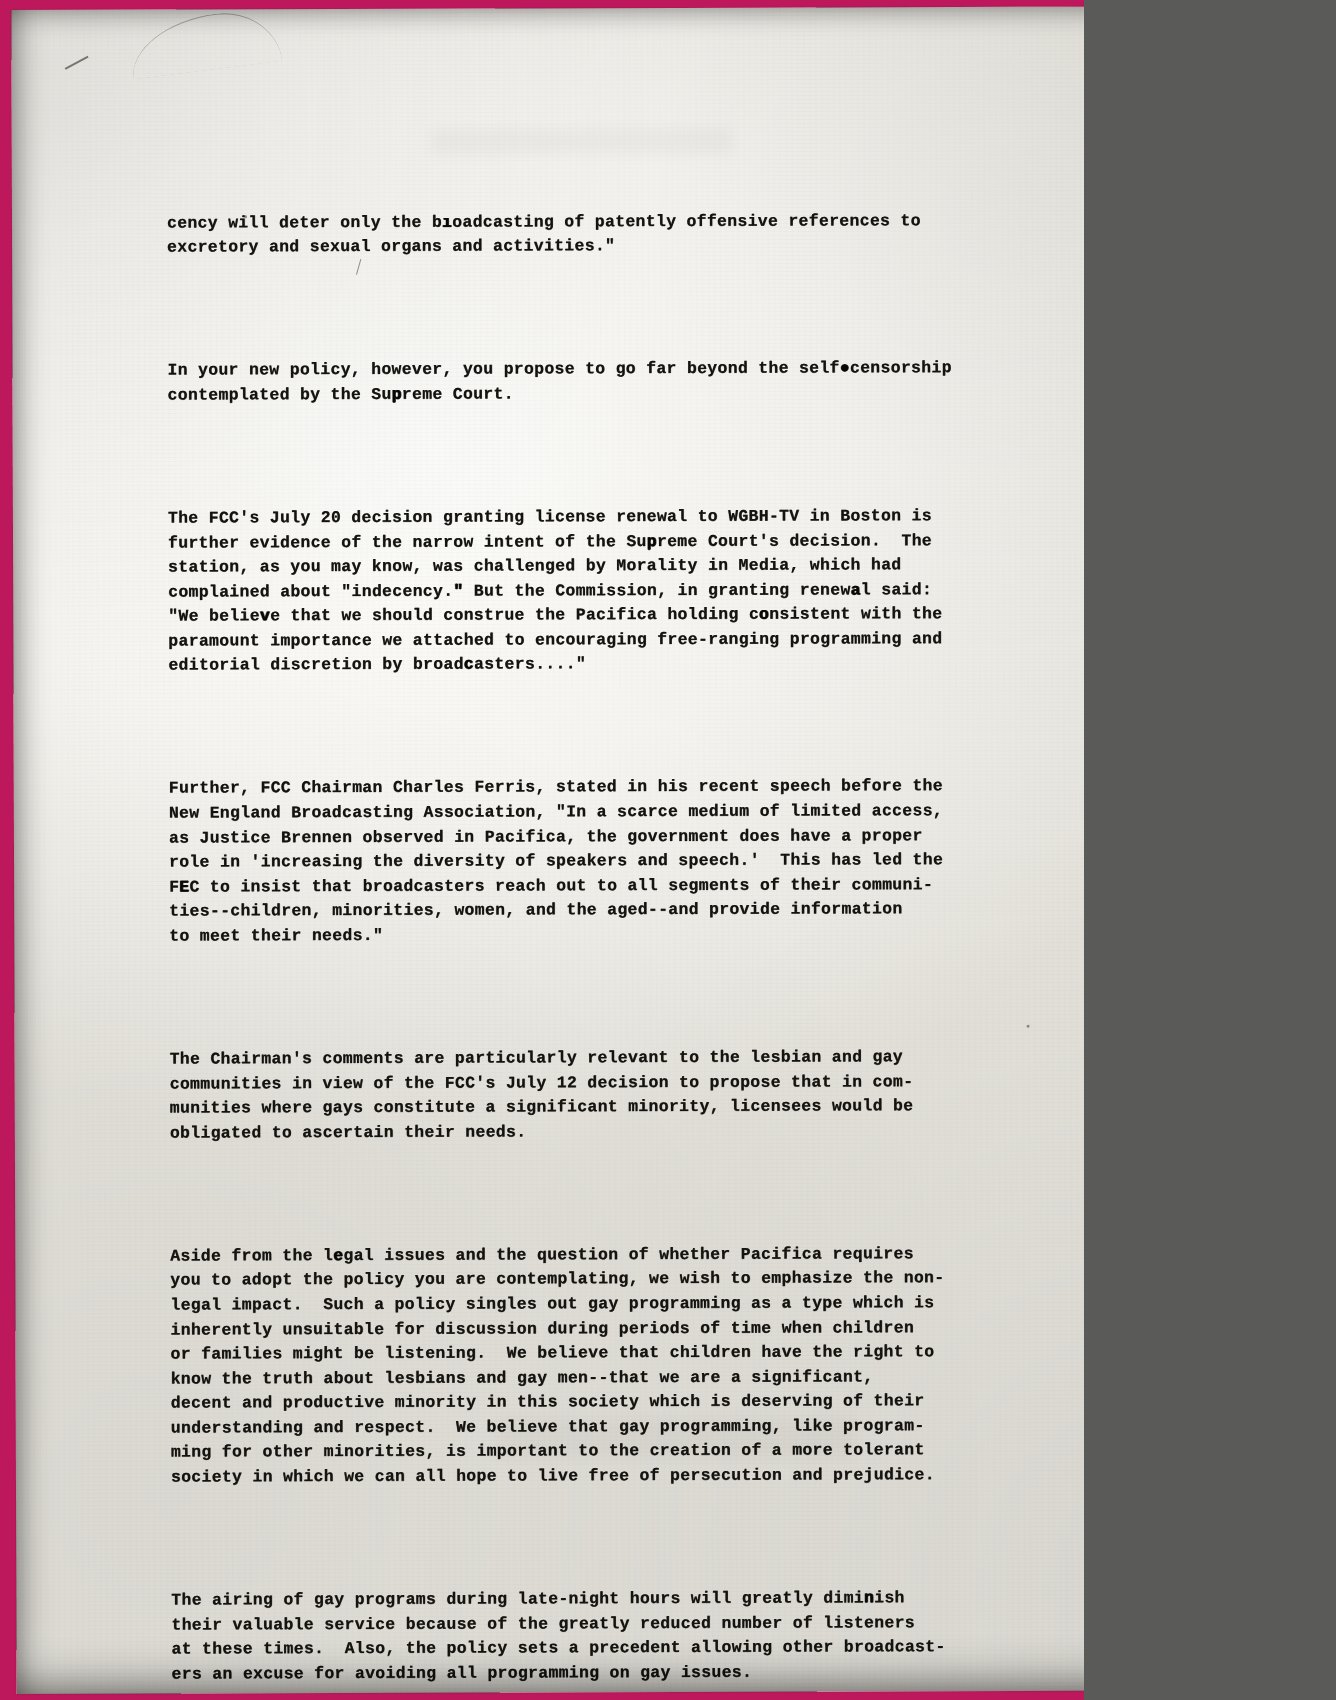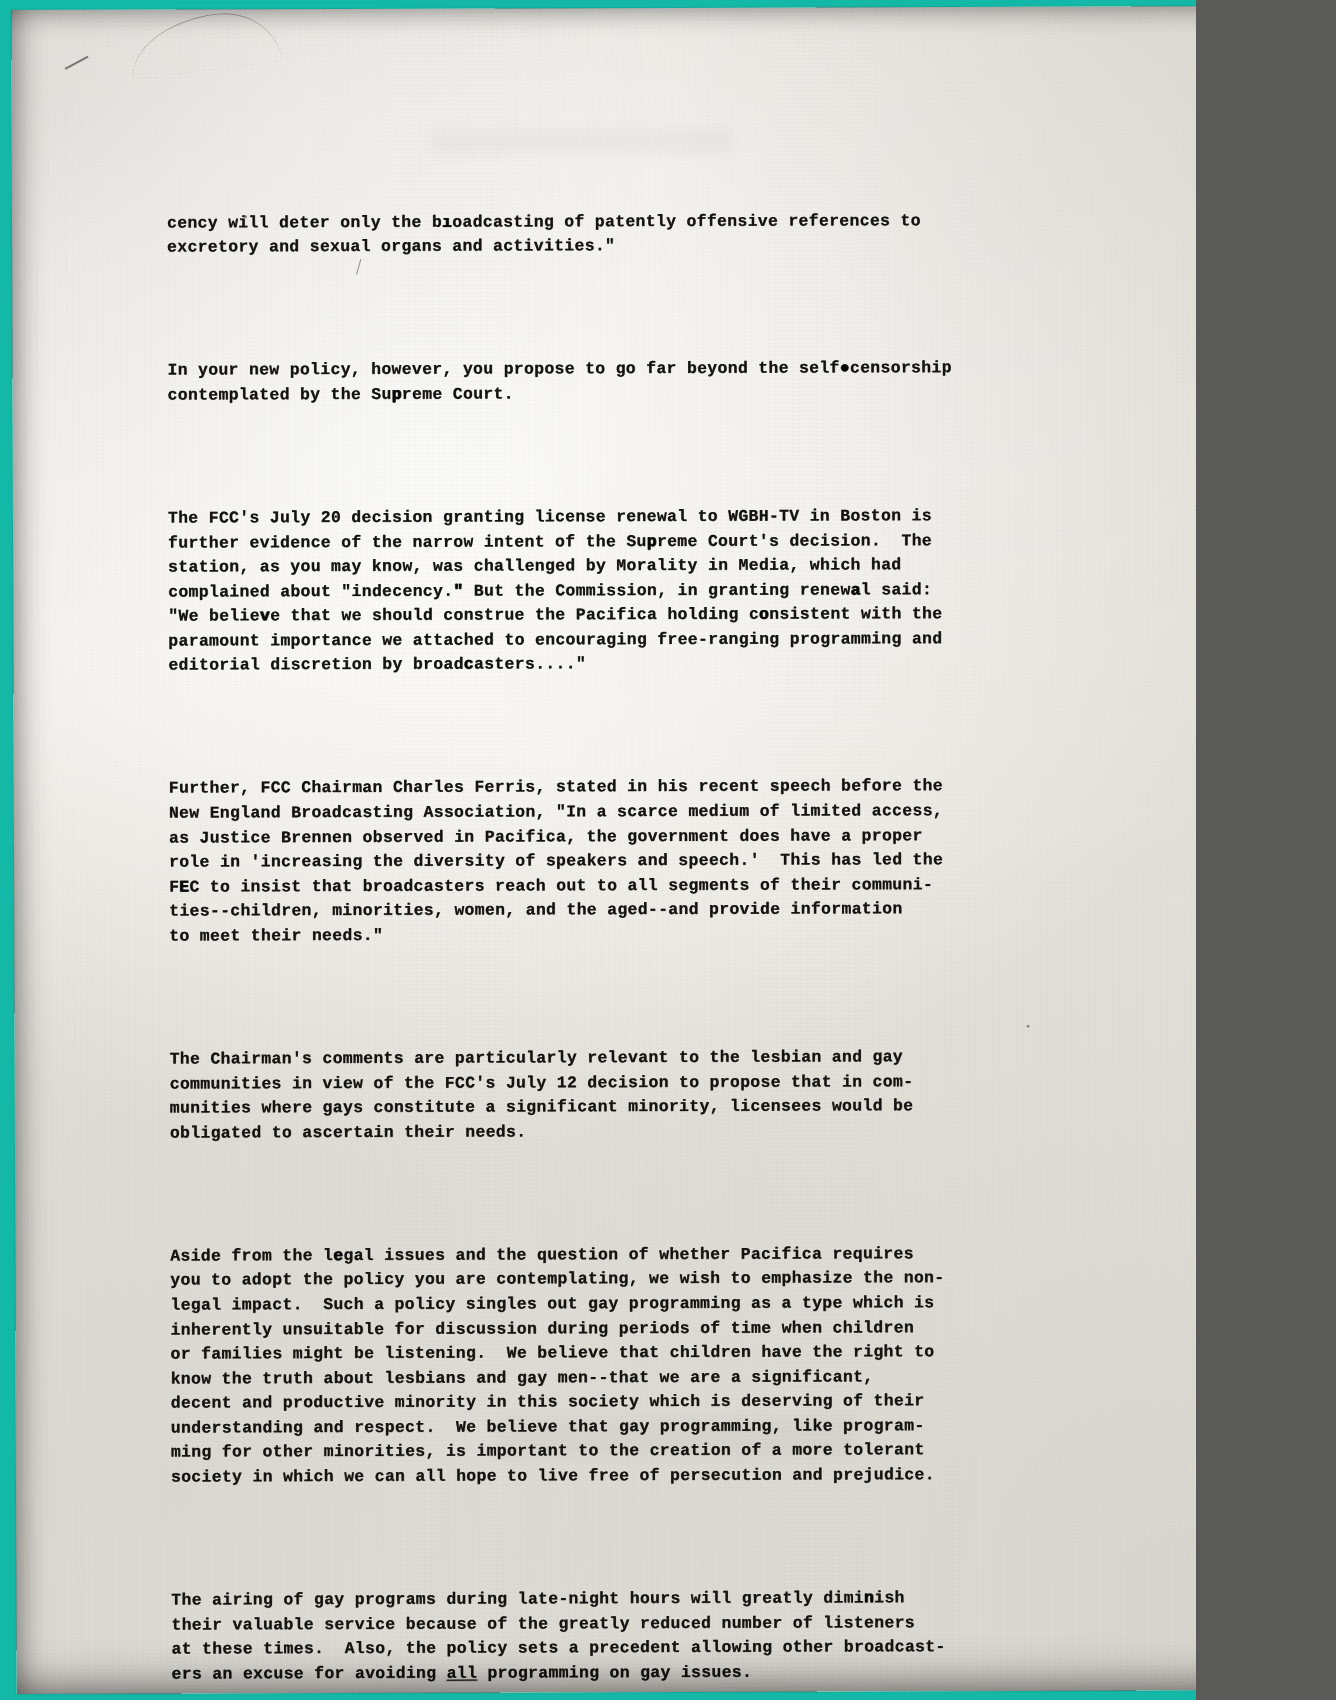--- a/index.html
+++ b/index.html
@@ -3,24 +3,24 @@
 <meta charset="utf-8">
 <title>Scanned Typewritten Letter Page</title>
 <style>
   html, body {
     margin: 0;
     padding: 0;
     background: #5a5a58;
   }
   .page-viewport {
     position: relative;
-    width: 1196px;
+    width: 1084px;
     height: 1700px;
     overflow: hidden;
-    background: #14b8a6;
+    background: #be185d;
   }
   
   .paper {
     position: absolute;
     left: 14px;
     top: 8px;
     width: 1290px;
     height: 1684px;
     background:
       radial-gradient(ellipse 900px 700px at 32% 26%, #fdfdfb 0%, #f6f5f1 48%, #eceae4 78%, #e3e1da 100%);
@@ -119,21 +119,21 @@
       0.4px 0 0 rgba(20,19,15,0.38),
       -0.35px 0.3px 0 rgba(20,19,15,0.22),
       0 0.4px 0.6px rgba(20,19,15,0.30);
   }
   .para {
     margin: 0 0 24.6px 0;
     white-space: pre;
   }
   .para:last-child { margin-bottom: 0; }
   .line { display: block; white-space: pre; }
-  .u { text-decoration: underline; text-underline-offset: 2px; }
+  .u { text-underline-offset: 2px; }
 
   
   .strike-over {
     position: relative;
     display: inline-block;
     color: #070706;
     text-shadow:
       0.7px 0 0 rgba(7,7,6,0.75),
       -0.6px 0 0 rgba(7,7,6,0.6),
       0 0.6px 0 rgba(7,7,6,0.55);

